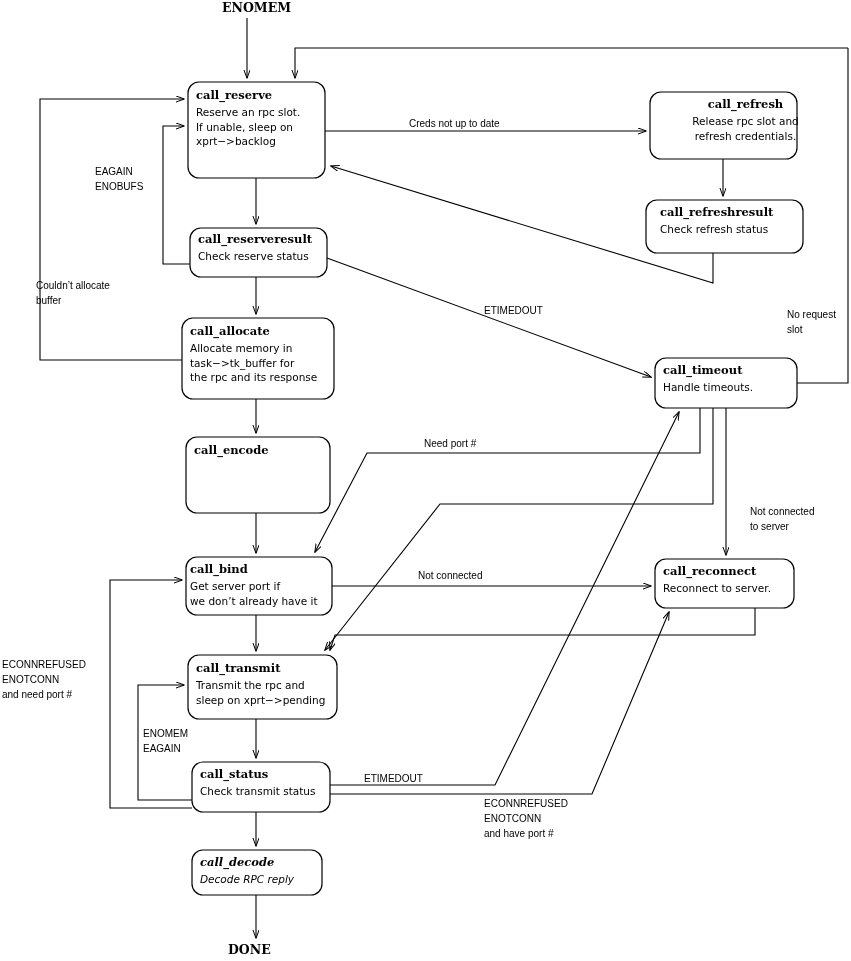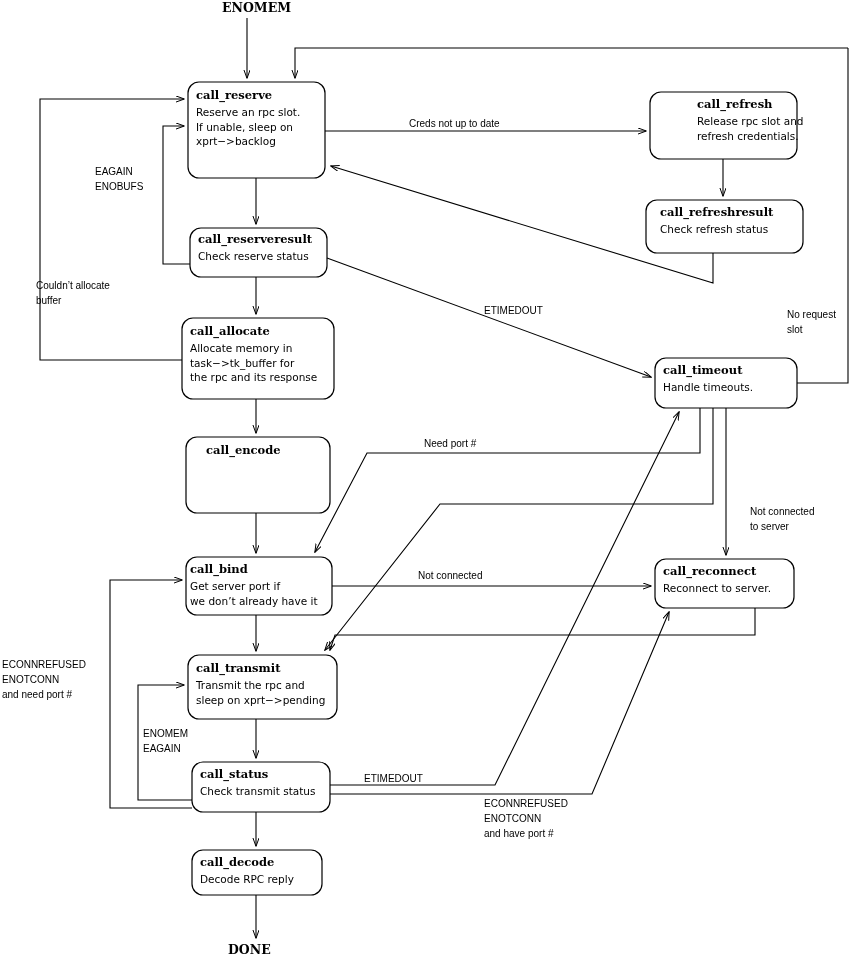--- a/index.html
+++ b/index.html
@@ -107,47 +107,47 @@
     <div class="body">Check reserve status</div>
   </div>
 
   <div class="nodebox" style="left:182px;top:324px;width:152px;">
     <div class="title">call_allocate</div>
     <div class="body">Allocate memory in
 task−&gt;tk_buffer for
 the rpc and its response</div>
   </div>
 
-  <div class="nodebox" style="left:186px;top:443px;width:140px;padding-left:12px;">
+  <div class="nodebox" style="left:186px;top:443px;width:140px;">
     <div class="title">call_encode</div>
   </div>
 
   <div class="nodebox" style="left:182px;top:562px;width:146px;">
     <div class="title">call_bind</div>
     <div class="body">Get server port if
 we don’t already have it</div>
   </div>
 
   <div class="nodebox" style="left:188px;top:661px;width:149px;">
     <div class="title">call_transmit</div>
     <div class="body">Transmit the rpc and
 sleep on xprt−&gt;pending</div>
   </div>
 
   <div class="nodebox" style="left:192px;top:767px;width:138px;">
     <div class="title">call_status</div>
     <div class="body">Check transmit status</div>
   </div>
 
-  <div class="nodebox" style="left:192px;top:855px;width:132px;">
+  <div class="nodebox" style="left:192px;top:855px;width:132px;font-style:italic;">
     <div class="title">call_decode</div>
     <div class="body">Decode RPC reply</div>
   </div>
 
-  <div class="nodebox" style="left:689px;top:97px;width:147px;">
+  <div class="nodebox" style="left:668px;top:97px;width:147px;text-align:center;">
     <div class="title">call_refresh</div>
     <div class="body">Release rpc slot and
 refresh credentials.</div>
   </div>
 
   <div class="nodebox" style="left:652px;top:205px;width:157px;">
     <div class="title">call_refreshresult</div>
     <div class="body">Check refresh status</div>
   </div>
 

